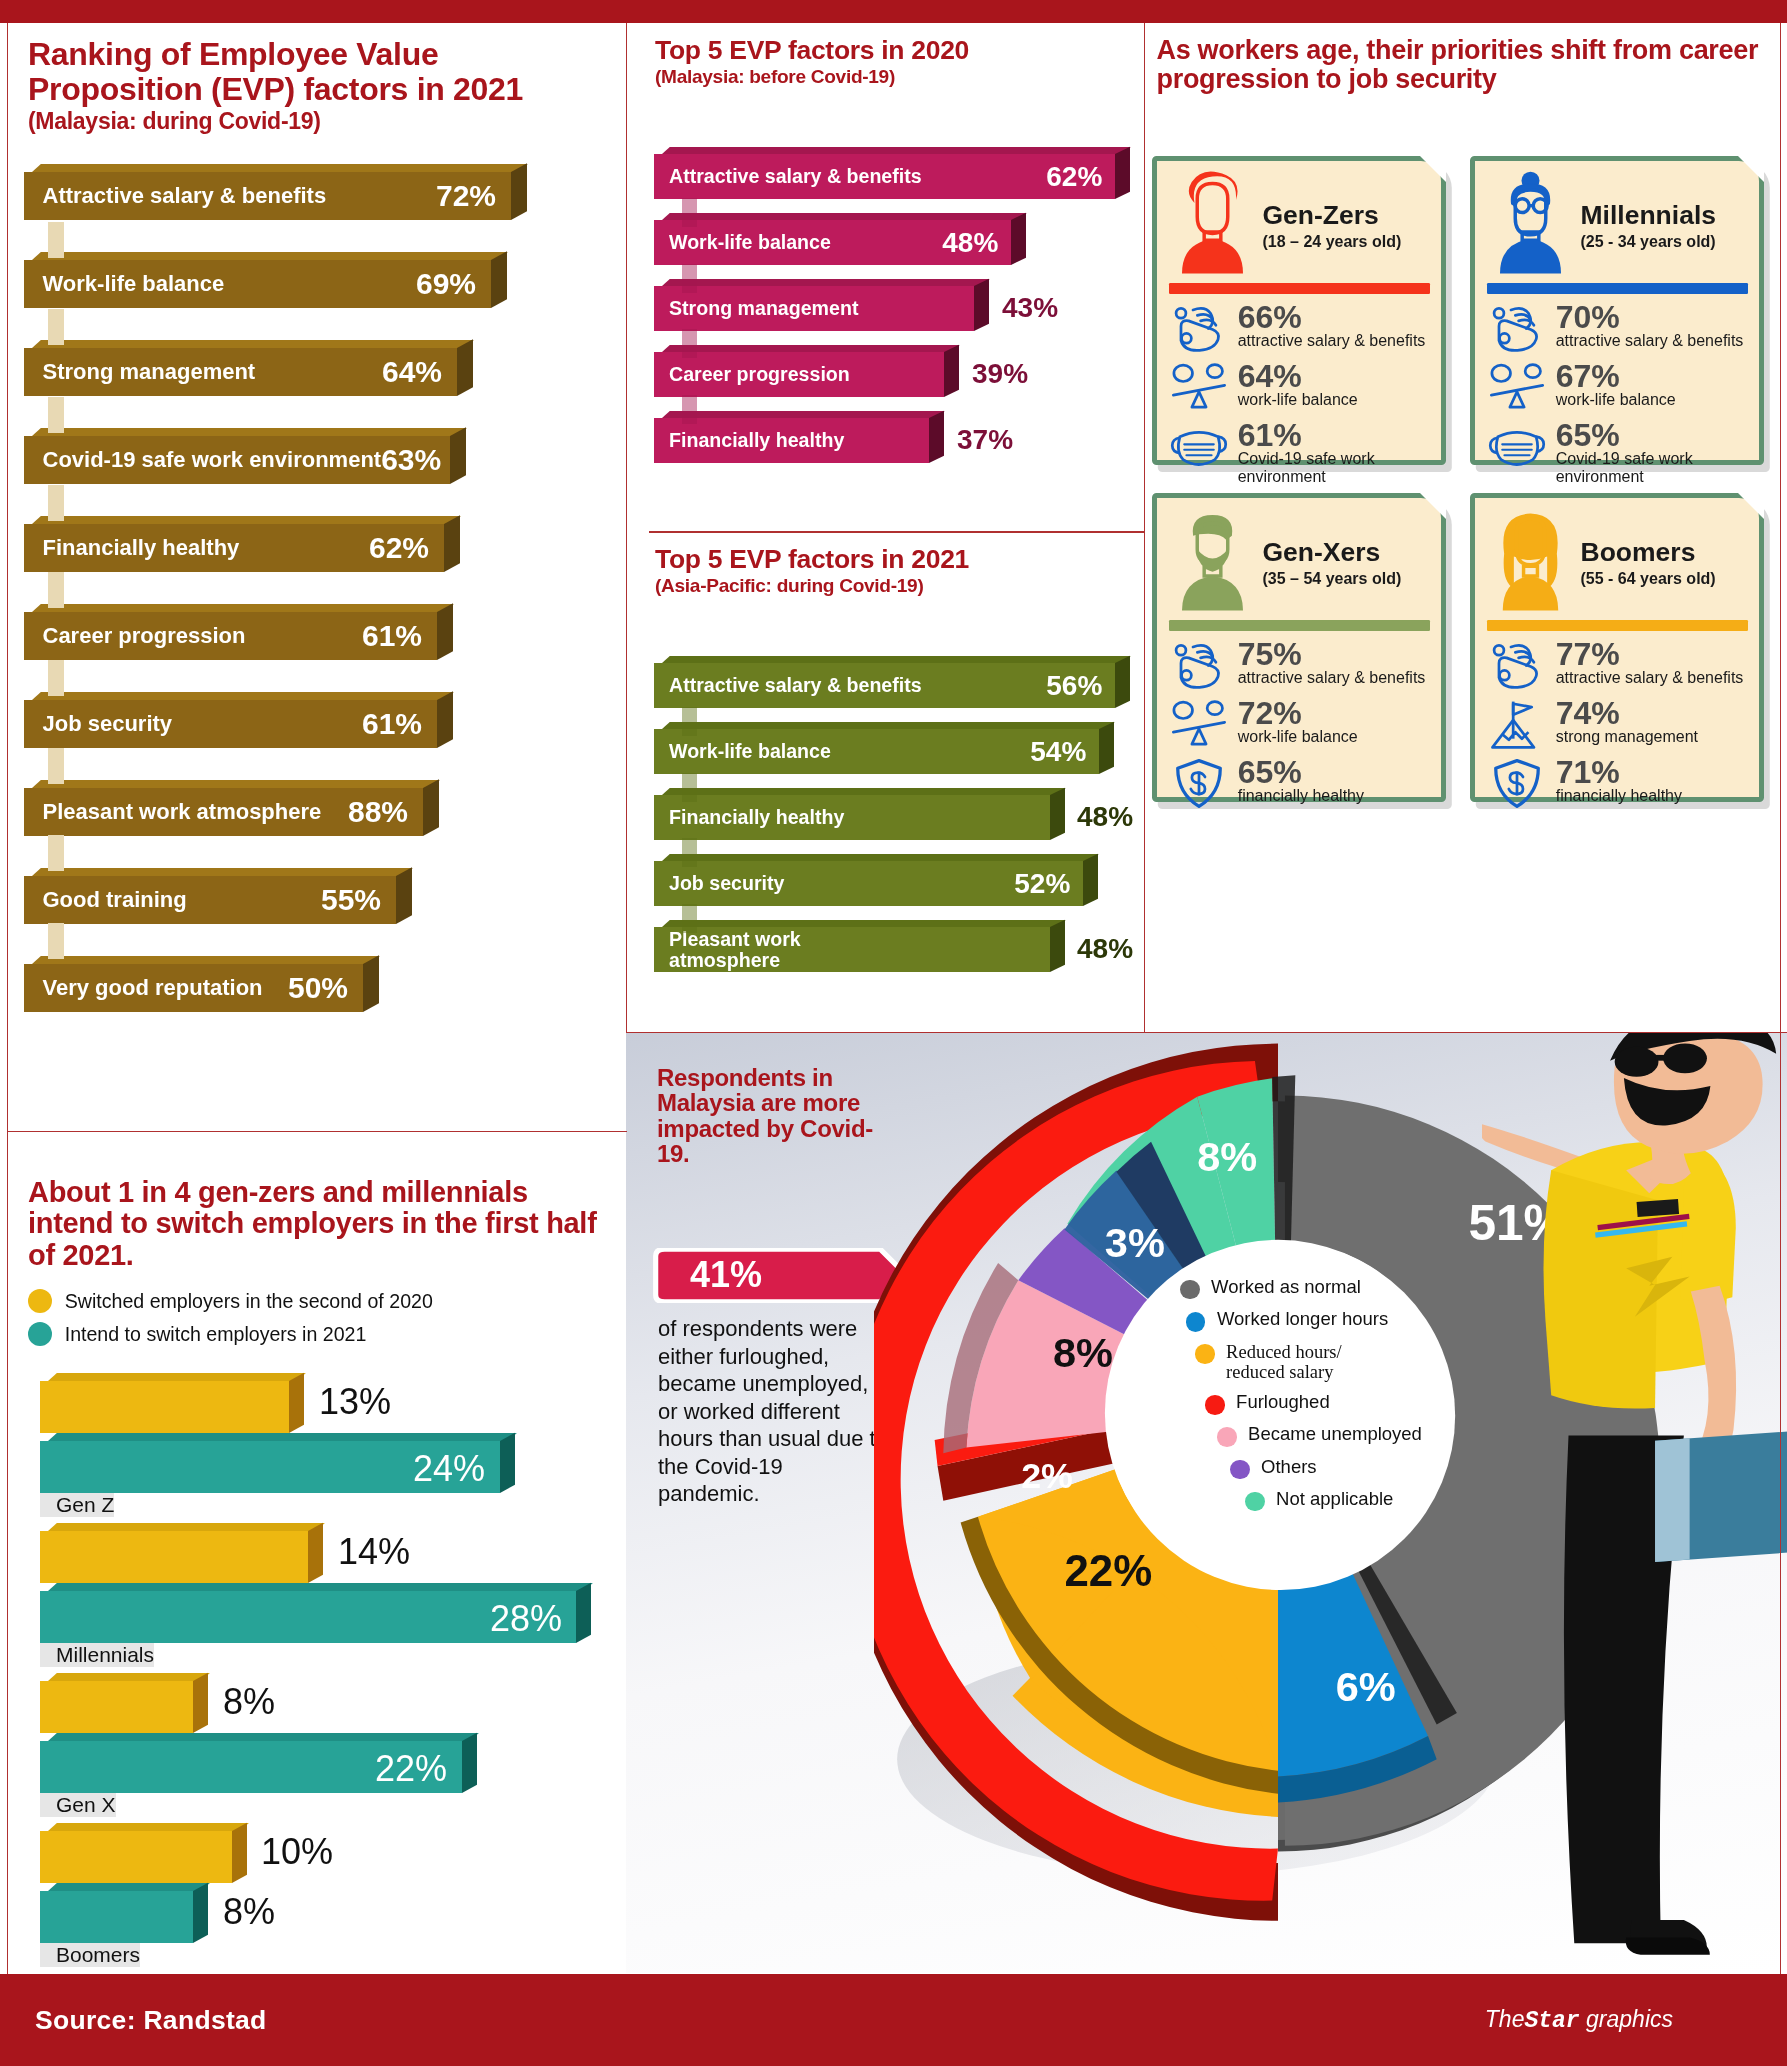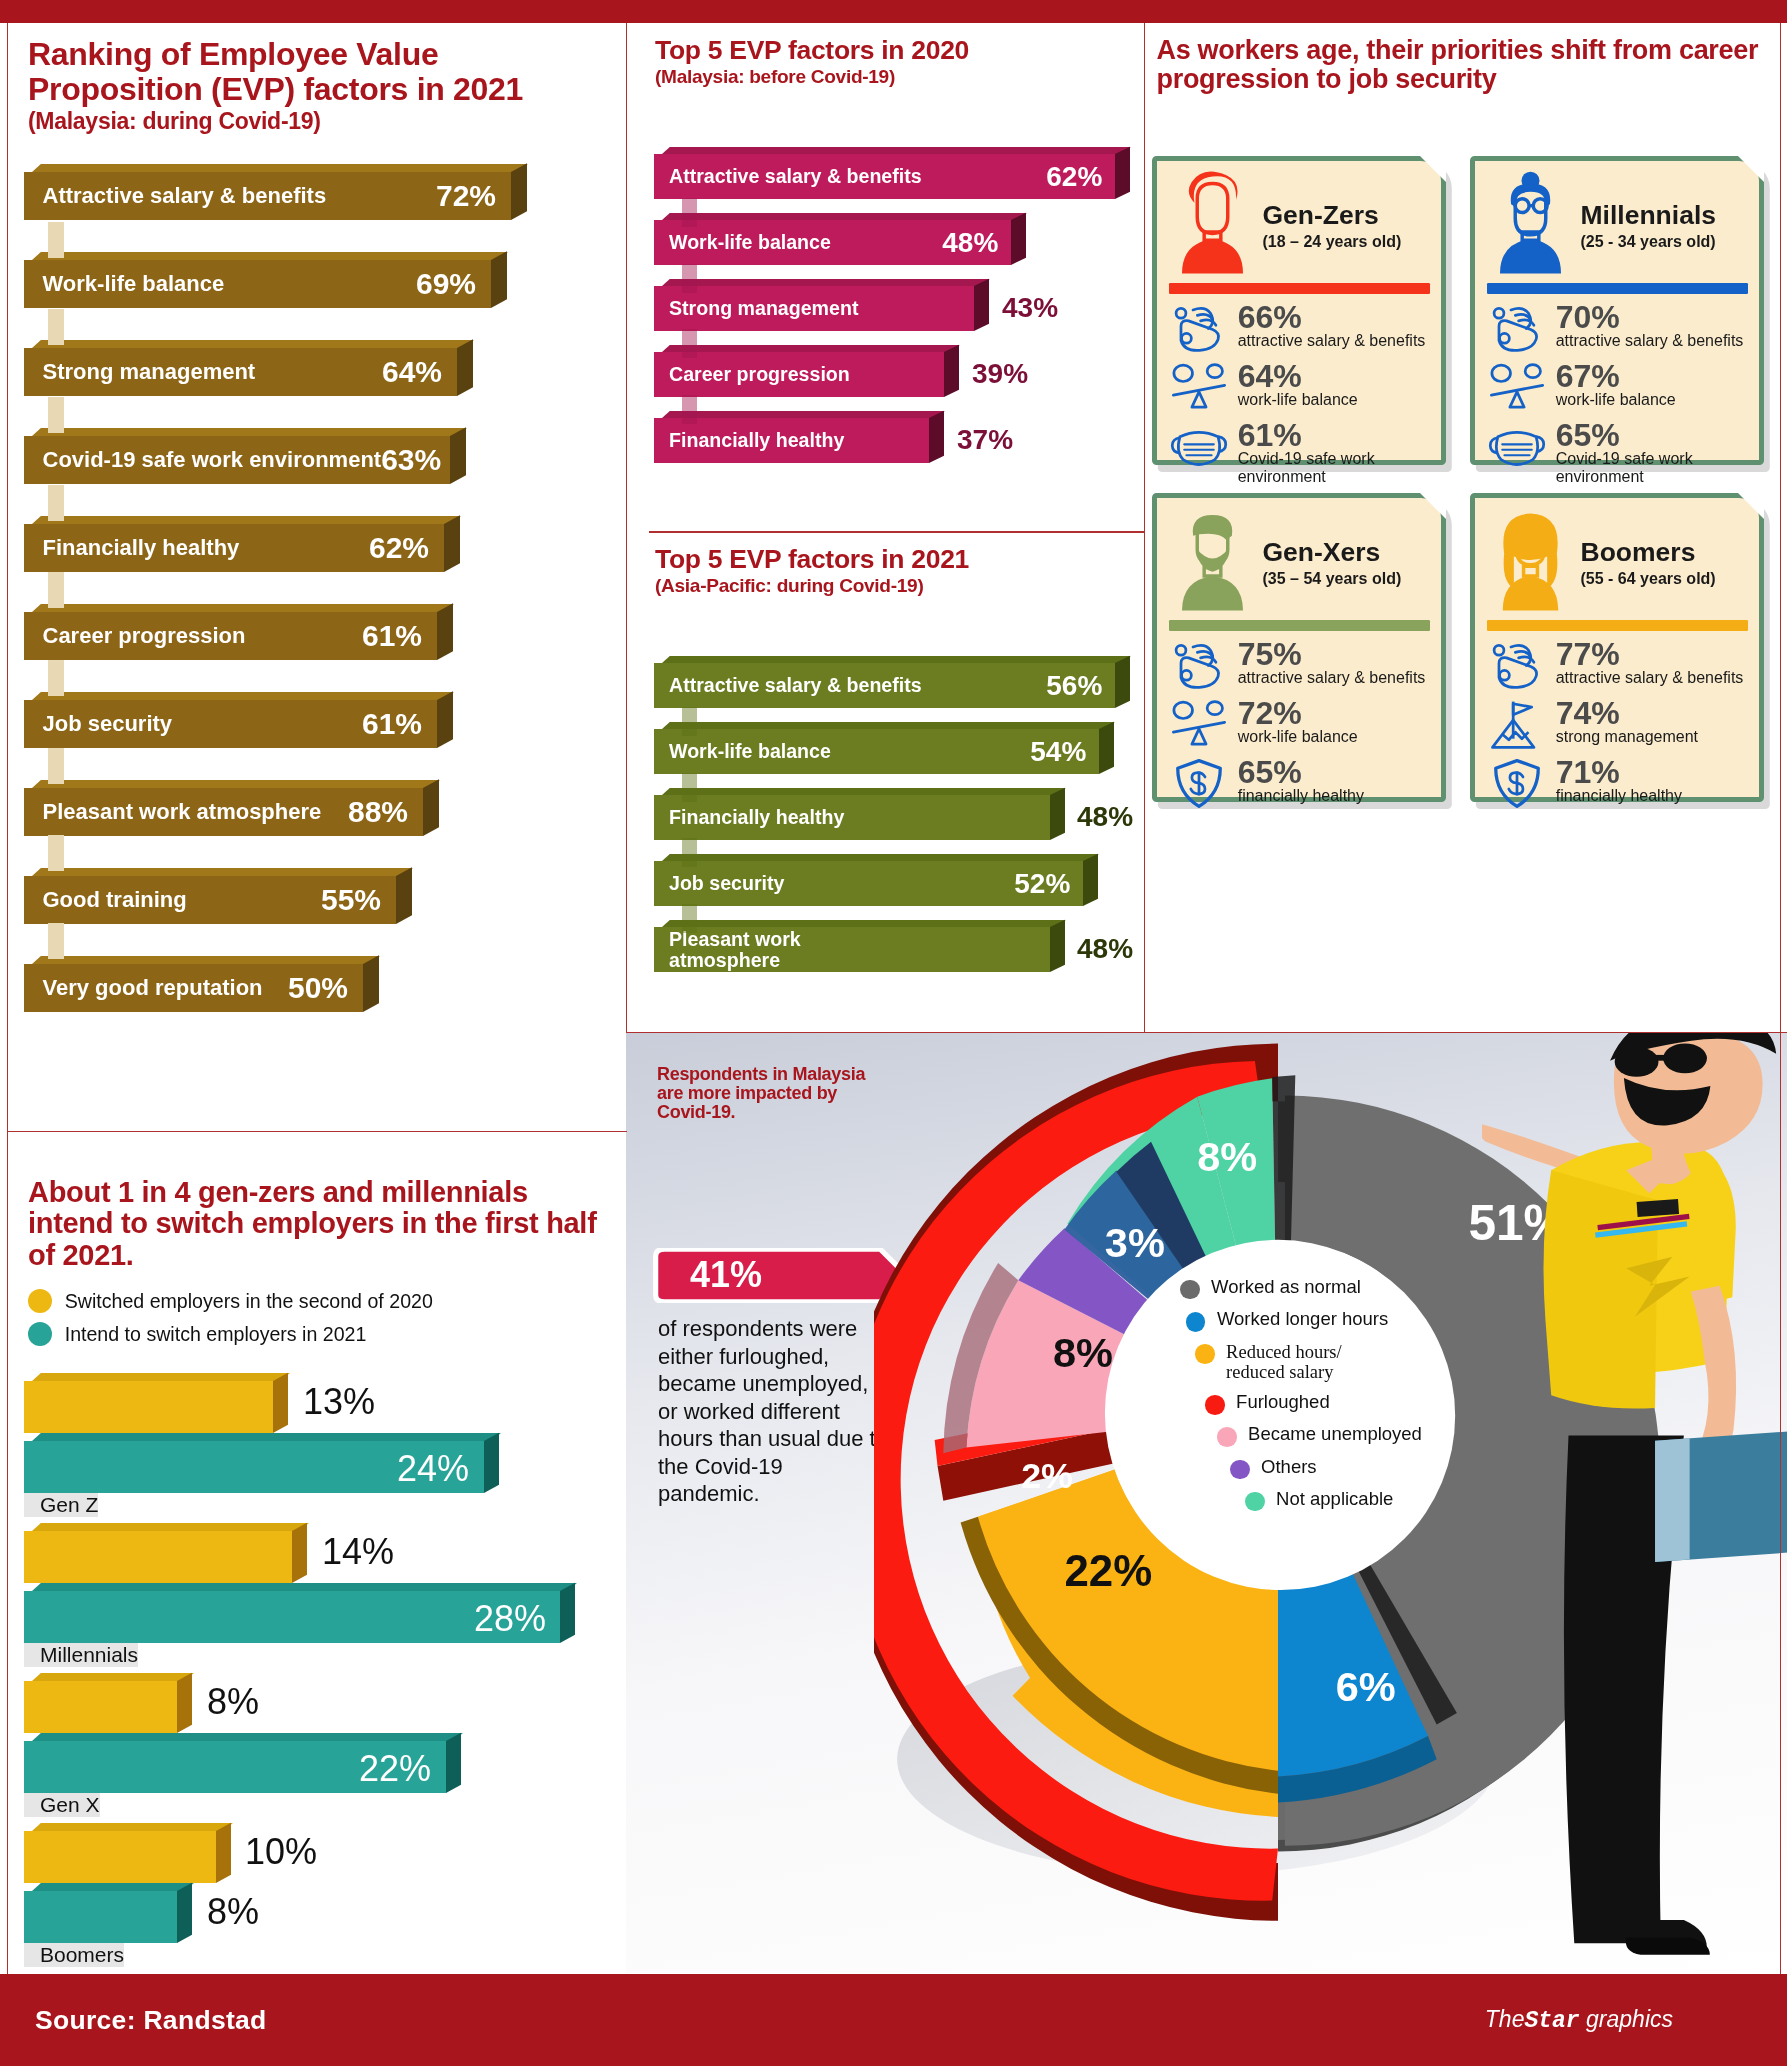--- a/index.html
+++ b/index.html
@@ -74,21 +74,21 @@
   .tick {
     position: absolute; left: 24px; width: 16px; height: 36px;
     background: #e8d9b4;
   }
   .title-switch { position: absolute; left: 28px; top: 1154px; width: 577px; font-size: 29px; }
   .legend-switch { position: absolute; left: 28px; top: 1266px; }
   .lg-item { display: flex; align-items: center; gap: 12.7px; margin-bottom: 9.2px; }
   .lg-dot { width: 24px; height: 24px; border-radius: 50%; flex: 0 0 auto; }
   .lg-text { font-size: 19.6px; color: #111; }
 
-  .switch-bars { position: absolute; left: 24px; top: 1350px; width: 583px; }
+  .switch-bars { position: absolute; left: 40px; top: 1350px; width: 583px; }
   .sw-group { position: relative; margin-bottom: 0; }
   .sw-bar { position: relative; height: 60px; }
   .sw-bar .face { position: absolute; left: 0; top: 8px; height: 52px; }
   .sw-bar .top { position: absolute; top: 0; height: 8px; transform: skewX(-48deg); transform-origin: bottom left; }
   .sw-bar .side { position: absolute; top: 8px; width: 15px; height: 52px; transform: skewY(-29deg); transform-origin: top left; }
   .sw-val { position: absolute; font-size: 36px; font-weight: 400; }
   .sw-val.inside { color: #fff; top: 15px; }
   .sw-val.outside { color: #111; top: 8px; }
   .sw-cat { font-size: 21px; color: #111; padding-left: 16px; background: #e6e6e6; display: inline-block; }
 
@@ -137,21 +137,21 @@
   .g-icon { width: 60px; height: 53px; flex: 0 0 auto; }
   .g-pct { font-size: 32px; font-weight: 800; color: #4b4b4b; line-height: .95; }
   .g-lbl { font-size: 16px; color: #1a1a1a; line-height: 1.12; }
 
   
   .pie-panel {
     position: absolute; left: 626px; top: 1032px; width: 1162px; height: 941px;
     background: linear-gradient(170deg,#c8cdd9 0%, #e6e8ee 32%, #f7f7f9 58%, #ffffff 100%);
     overflow: hidden;
   }
-  .pie-title { position: absolute; left: 31px; top: 33px; width: 231px; font-size: 18px; line-height: 1.06; }
+  .pie-title { position: absolute; left: 31px; top: 33px; width: 231px; font-size: 24px; line-height: 1.06; }
   .pill41 {
     position: absolute; left: 24px; top: 216px; width: 248px; height: 50px;
   }
   .pill41 .pilltext {
     position: absolute; left: 40px; top: 5.8px; color: #fff; font-size: 36px; font-weight: 800;
   }
   .pie-body {
     position: absolute; left: 32px; top: 283px; width: 231px;
     font-size: 22px; line-height: 1.25; color: #111;
   }

